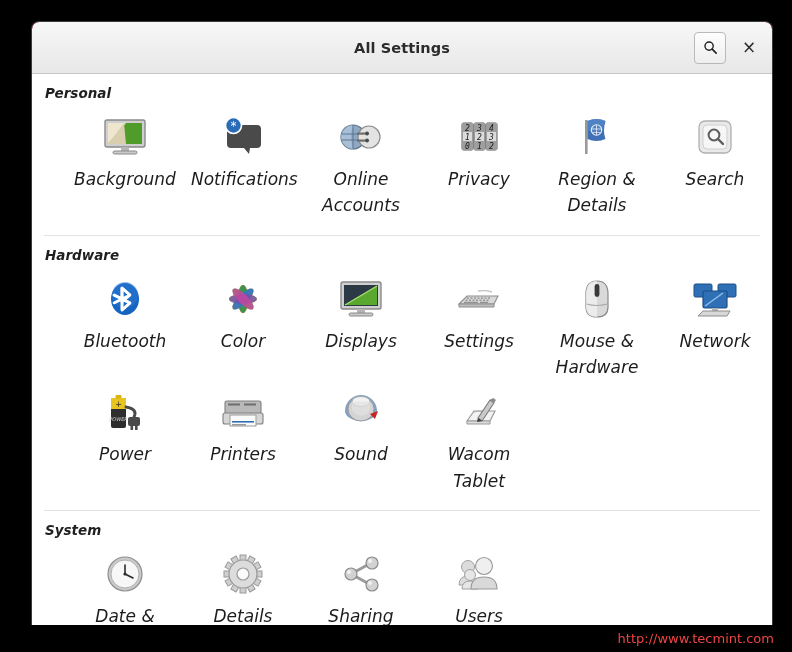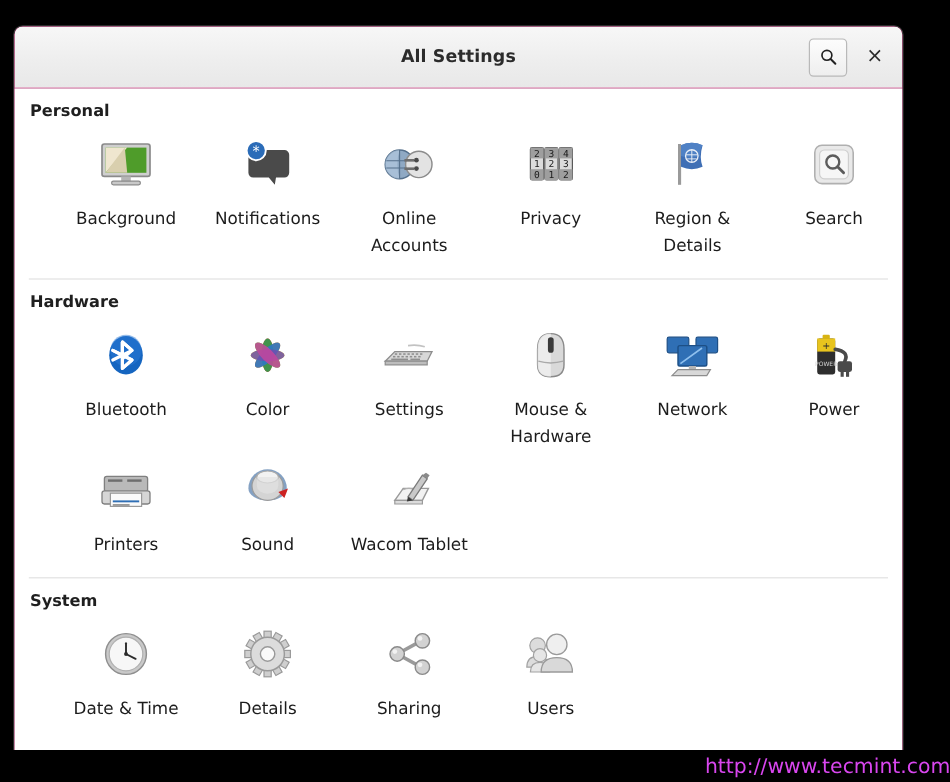--- a/index.html
+++ b/index.html
@@ -6,23 +6,23 @@
     margin: 0; padding: 0;
     width: 792px; height: 652px;
     background: #000000;
     font-family: "DejaVu Sans", "Liberation Sans", sans-serif;
     overflow: hidden;
   }
   #root { position: relative; width: 792px; height: 652px; }
 
   .window {
     position: absolute;
-    left: 12px; top: 22px;
+    left: 32px; top: 22px;
     width: 740px; height: 603px;
-    background: #ec4899;
+    background: #be185d;
     border-radius: 7px 7px 0 0;
     overflow: hidden;
     box-shadow: 0 0 0 1px #3b3b3b;
   }
 
   .titlebar {
     position: relative;
     height: 51px;
     background: linear-gradient(to bottom, #f7f7f7 0%, #eeeeee 55%, #e8e8e8 100%);
     border-bottom: 1px solid #c6c6c6;
@@ -57,20 +57,21 @@
     color: #2b2b2b;
     font-size: 17px;
     line-height: 1;
   }
 
   .content {
     position: relative;
     height: 552px;
     background: #ffffff;
     padding: 0;
+    font-style: italic;
   }
 
   .section { position: relative; }
   .sep {
     height: 1px;
     background: #e2e2e2;
     margin: 0 12px;
   }
   .section-head {
     font-size: 13.5px;
@@ -91,41 +92,41 @@
     display: flex;
     flex-direction: column;
     align-items: center;
     cursor: pointer;
   }
   .tile .glyph {
     width: 52px; height: 52px;
     display: flex; align-items: center; justify-content: center;
   }
   .tile .lbl {
-    margin-top: 10px;
-    font-size: 14px;
+    margin-top: 3px;
+    font-size: 17px;
     color: #1c1c1c;
     text-align: center;
     line-height: 1.55;
     max-width: 104px;
   }
 
   .footer {
     position: absolute;
     left: 0; bottom: 0;
     width: 792px; height: 27px;
     background: #000000;
     display: flex;
     align-items: center;
     justify-content: flex-end;
   }
   .footer .url {
-    color: #d946ef;
-    font-size: 17px;
-    padding-right: 0;
+    color: #ef4444;
+    font-size: 13px;
+    padding-right: 18px;
   }
   svg { display: block; }
 </style>
 </head>
 <body>
 
 <div id="root">
 
   <div class="window">
 
@@ -283,20 +284,33 @@
                   <ellipse rx="5" ry="14" fill="#2f9b4e" transform="rotate(180)" opacity="0.9"></ellipse>
                   <ellipse rx="5" ry="14" fill="#2f77c4" transform="rotate(225)" opacity="0.9"></ellipse>
                   <ellipse rx="5" ry="14" fill="#6b4fb0" transform="rotate(270)" opacity="0.85"></ellipse>
                   <ellipse rx="5" ry="14" fill="#c4479c" transform="rotate(315)" opacity="0.85"></ellipse>
                 </g>
               </svg>
             </div>
             <div class="lbl">Color</div>
           </div>
 
+          <div class="tile">
+            <div class="glyph">
+              <svg width="50" height="50" viewBox="0 0 50 50">
+                <rect x="5" y="8" width="40" height="27" rx="2" fill="#cfcfcf" stroke="#8a8a8a" stroke-width="1.4"></rect>
+                <rect x="8" y="11" width="34" height="21" fill="#2b3a45"></rect>
+                <path d="M9 31 L41 12 L41 31 Z" fill="#5aa830"></path>
+                <path d="M9 31 L41 12" stroke="#a8e070" stroke-width="1.4" fill="none"></path>
+                <rect x="21" y="35" width="8" height="5" fill="#b5b5b5"></rect>
+                <rect x="13" y="39" width="24" height="3" rx="1.5" fill="#c9c9c9" stroke="#8a8a8a" stroke-width="1"></rect>
+              </svg>
+            </div>
+            <div class="lbl">Displays</div>
+          </div>
 
           <div class="tile">
             <div class="glyph">
               <svg width="50" height="50" viewBox="0 0 50 50">
                 <path d="M24 17 q8 -1 14 1" fill="none" stroke="#c2c2c2" stroke-width="1.4"></path>
                 <path d="M5 30 L13 22 H44 L40 30 Z" fill="#d8d8d8" stroke="#8d8d8d" stroke-width="1.1"></path>
                 <path d="M5 30 L40 30 L40 33 L5 33 Z" fill="#bdbdbd" stroke="#8d8d8d" stroke-width="1"></path>
                 <g fill="#8f8f8f">
                   <rect x="13" y="23.4" width="2" height="1.3"></rect>
                     <rect x="16.5" y="23.4" width="2" height="1.3"></rect>

